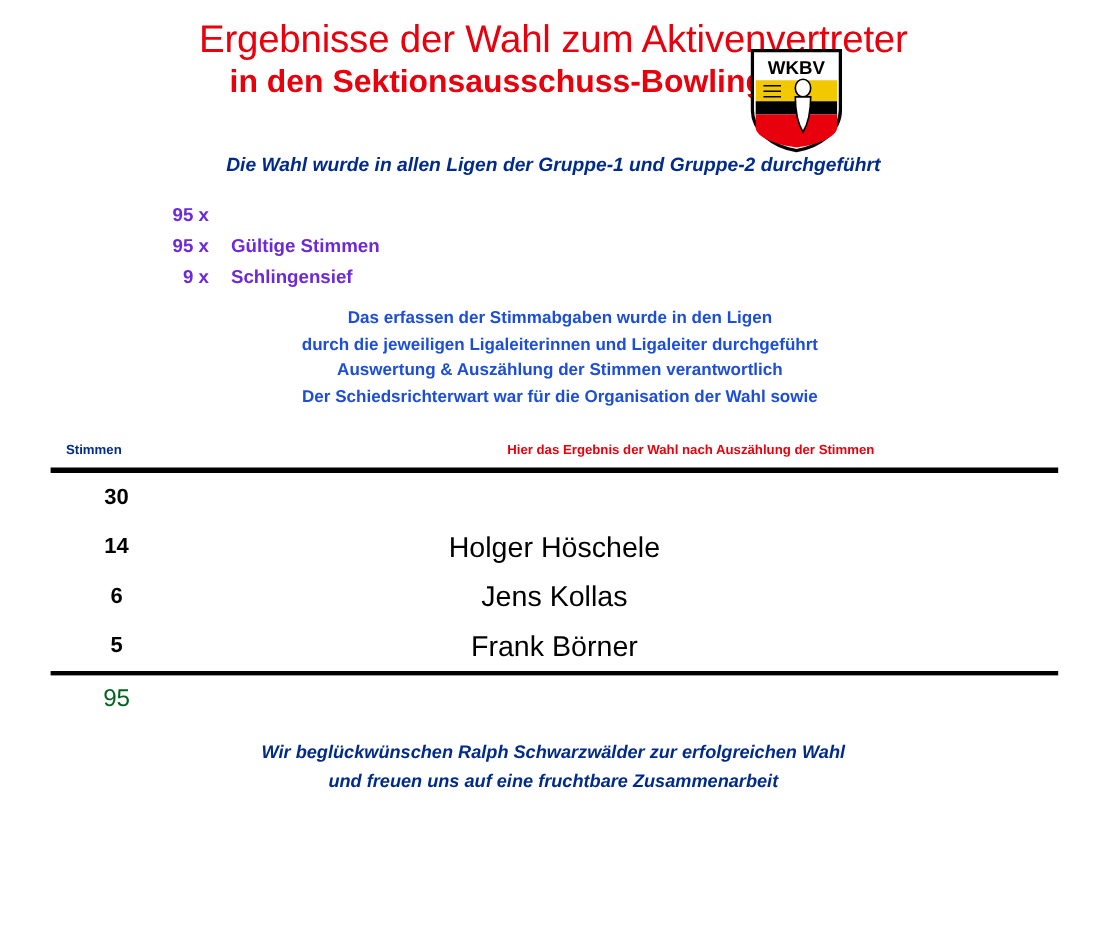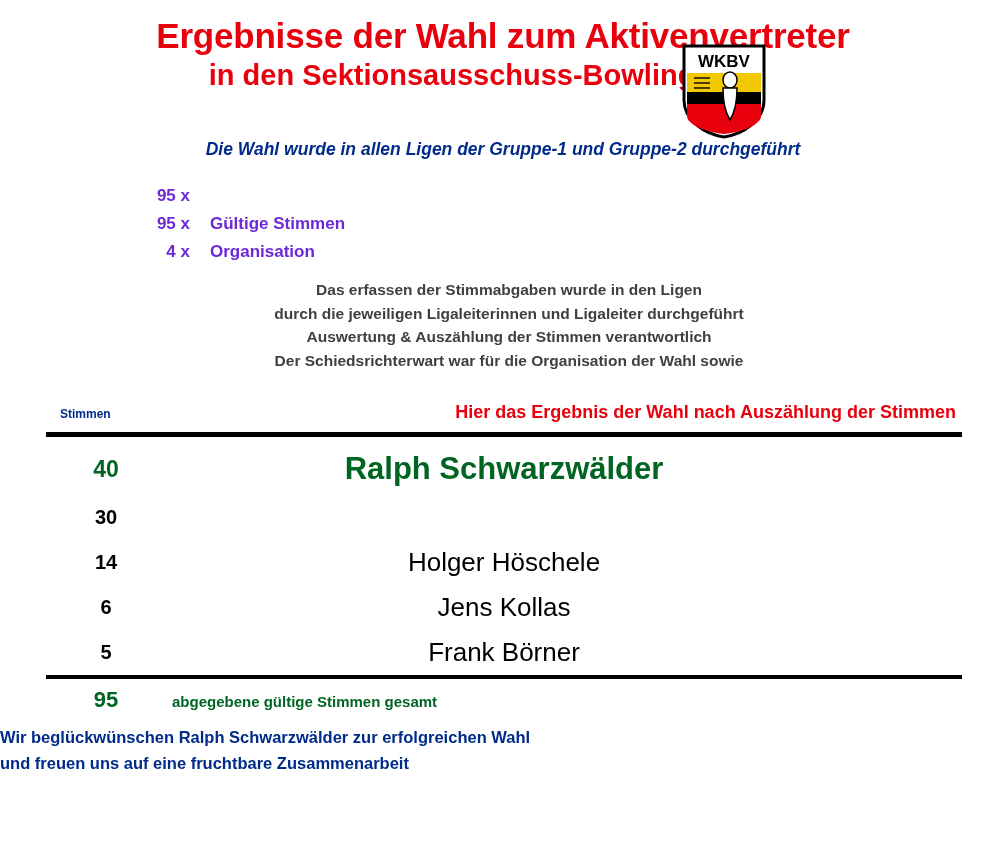--- a/index.html
+++ b/index.html
@@ -23,21 +23,21 @@
 
   
   .header {
     text-align: center;
     padding-top: 16px;
     position: relative;
   }
   .title-line1 {
     color: #e8000d;
     font-size: 35px;
-    font-weight: bold;
+    font-weight: normal;
     line-height: 1.15;
     letter-spacing: -0.2px;
   }
   .title-line2 {
     color: #e8000d;
     font-size: 29px;
     font-weight: bold;
     line-height: 1.2;
     margin-top: 2px;
     padding-right: 60px;
@@ -84,21 +84,21 @@
   .count-label {
     padding-left: 12px;
   }
   .count-label.underline {
     text-decoration: underline;
   }
 
   
   .note {
     text-align: center;
-    color: #404040;
+    color: #1d4ed8;
     font-size: 15.5px;
     font-weight: bold;
     line-height: 1.52;
     margin-top: 12px;
     padding-left: 12px;
   }
 
   
   .results {
     margin-top: 30px;
@@ -111,23 +111,23 @@
   }
   .res-head-left {
     width: 240px;
     color: #002b8a;
     font-size: 12px;
     font-weight: bold;
     padding-left: 14px;
   }
   .res-head-right {
     flex: 1;
-    text-align: right;
+    text-align: center;
     color: #e8000d;
-    font-size: 18px;
+    font-size: 12px;
     font-weight: bold;
     padding-right: 6px;
   }
   .rule {
     height: 5px;
     background: #000000;
     width: 100%;
   }
   .rule.thin {
     height: 4px;
@@ -166,37 +166,38 @@
   .total-row {
     display: flex;
     align-items: baseline;
     padding-top: 8px;
   }
   .total-votes {
     width: 120px;
     text-align: center;
     color: #006522;
     font-size: 22px;
-    font-weight: bold;
+    font-weight: normal;
   }
   .total-label {
     color: #006522;
     font-size: 15px;
     font-weight: bold;
     padding-left: 6px;
   }
 
   
   .footer {
-    text-align: left;
+    text-align: center;
     color: #002b8a;
     font-size: 16.5px;
     font-weight: bold;
     line-height: 1.55;
-    margin-top: 12px;
+    margin-top: 24px;
+    font-style: italic;
   }
 </style>
 </head>
 <body>
 
 <div class="page">
 
   <div class="header">
     <div class="title-line1">Ergebnisse der Wahl zum Aktivenvertreter</div>
     <div class="title-line2">in den Sektionsausschuss-Bowling im</div>
@@ -226,64 +227,59 @@
 
   <div class="counts">
     <div class="count-row">
       <div class="count-num">95 x</div>
     </div>
     <div class="count-row">
       <div class="count-num">95 x</div>
       <div class="count-label">Gültige Stimmen</div>
     </div>
     <div class="count-row">
-      <div class="count-num">4 x</div>
-      <div class="count-label">Organisation</div>
+      <div class="count-num">9 x</div>
+      <div class="count-label">Schlingensief</div>
     </div>
   </div>
 
   <div class="note">
     <div>Das erfassen der Stimmabgaben wurde in den Ligen</div>
     <div>durch die jeweiligen Ligaleiterinnen und Ligaleiter durchgeführt</div>
     <div>Auswertung  &amp;  Auszählung der Stimmen verantwortlich</div>
     <div>Der Schiedsrichterwart war für die Organisation der Wahl sowie</div>
   </div>
 
   <div class="results">
     <div class="res-head">
       <div class="res-head-left">Stimmen</div>
       <div class="res-head-right">Hier das Ergebnis der Wahl nach Auszählung der Stimmen</div>
     </div>
     <div class="rule"></div>
 
-    <div class="res-row winner first-row">
-      <div class="res-votes">40</div>
-      <div class="res-name">Ralph  Schwarzwälder</div>
-    </div>
     <div class="res-row">
       <div class="res-votes">30</div>
     </div>
     <div class="res-row">
       <div class="res-votes">14</div>
       <div class="res-name">Holger  Höschele</div>
     </div>
     <div class="res-row">
       <div class="res-votes">6</div>
       <div class="res-name">Jens  Kollas</div>
     </div>
     <div class="res-row">
       <div class="res-votes">5</div>
       <div class="res-name">Frank  Börner</div>
     </div>
 
     <div class="rule thin"></div>
 
     <div class="total-row">
       <div class="total-votes">95</div>
-      <div class="total-label">abgegebene gültige Stimmen gesamt</div>
     </div>
   </div>
 
   <div class="footer">
     <div>Wir beglückwünschen Ralph  Schwarzwälder  zur erfolgreichen  Wahl</div>
     <div>und freuen uns auf eine fruchtbare Zusammenarbeit</div>
   </div>
 
 </div>
 

